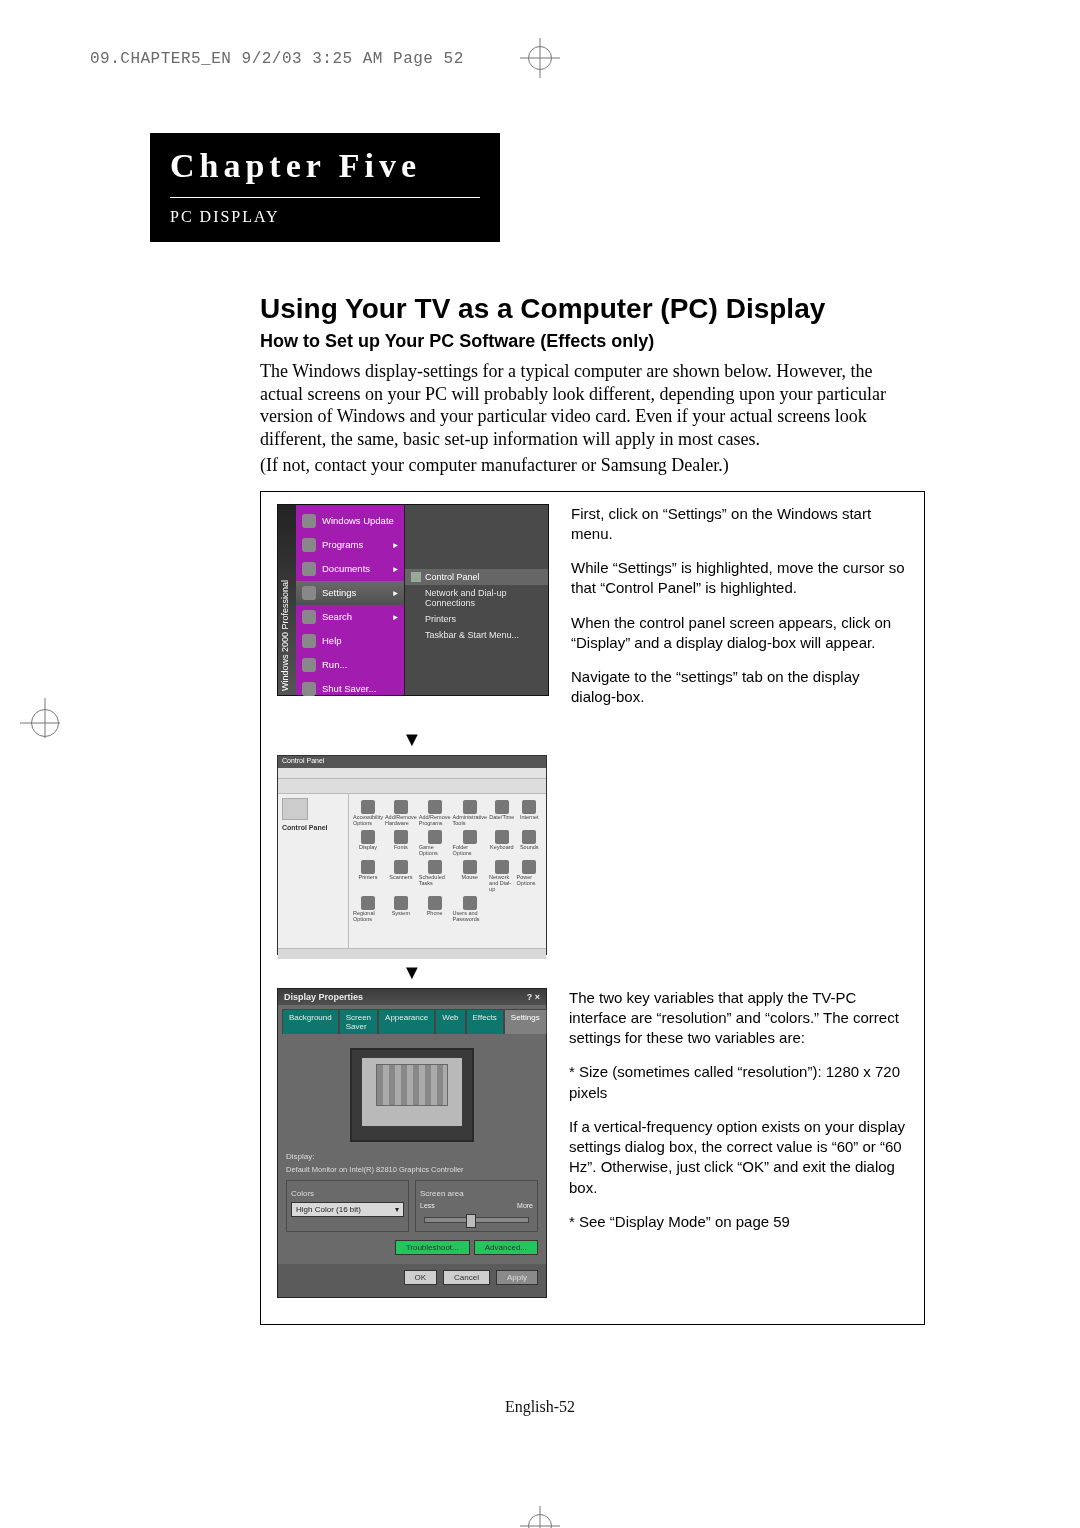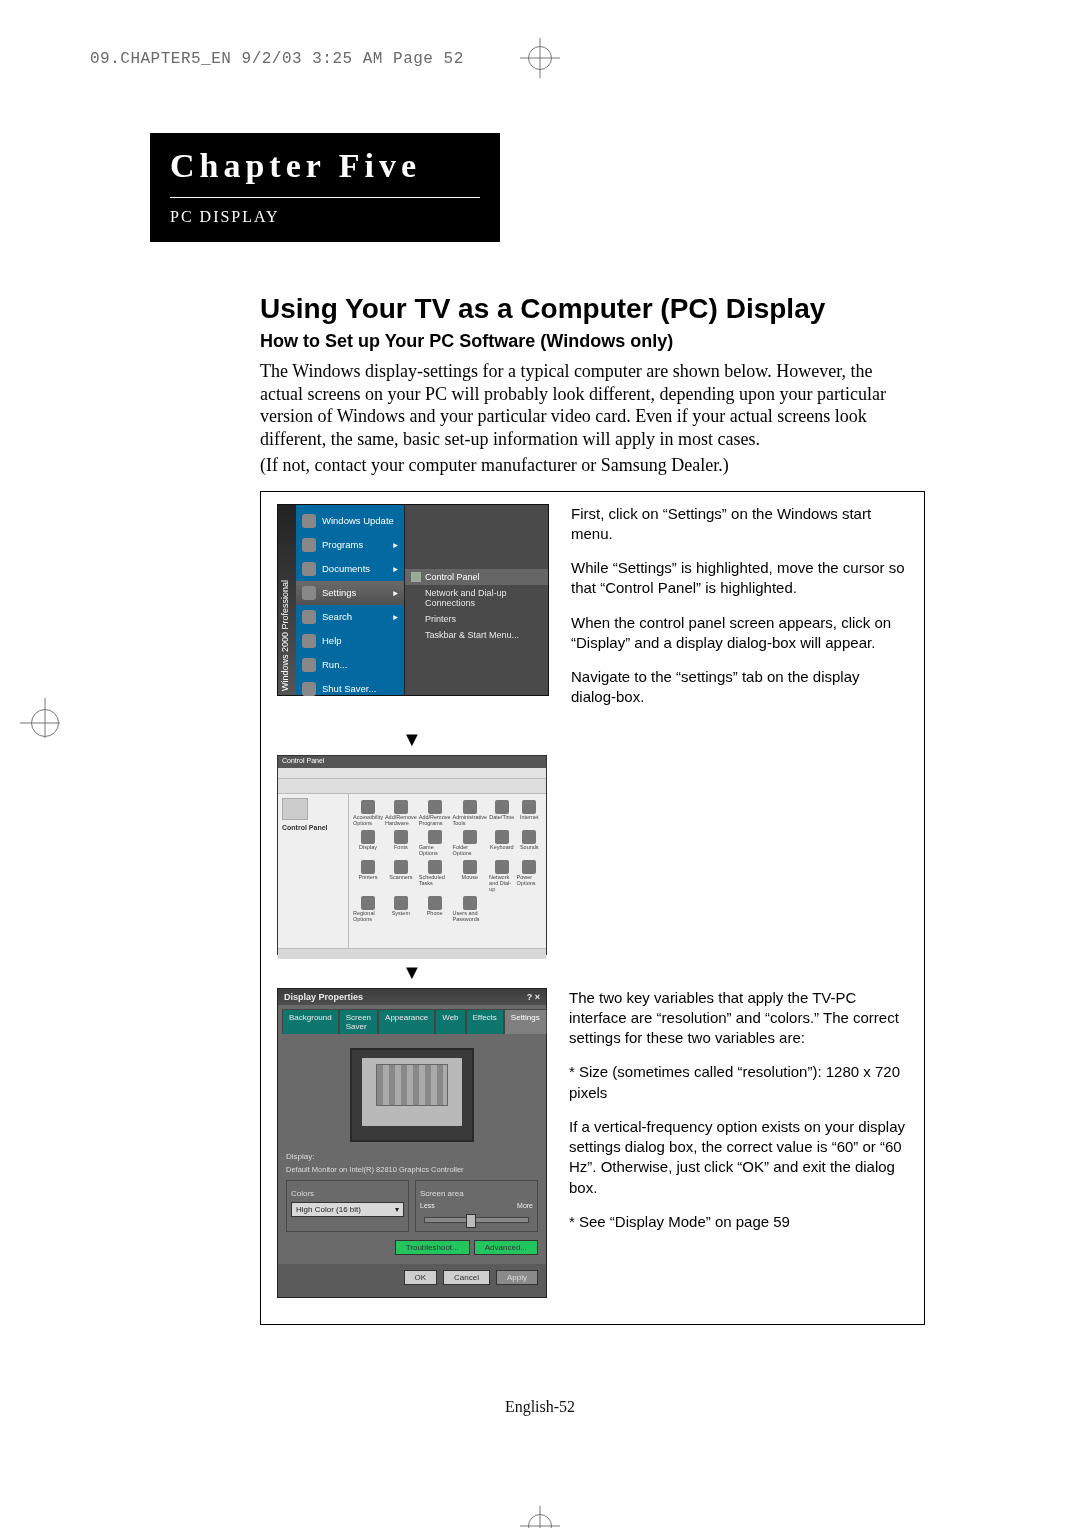--- a/index.html
+++ b/index.html
@@ -163,21 +163,21 @@
     background: linear-gradient(#555,#222);
     writing-mode: vertical-rl;
     transform: rotate(180deg);
     font-size: 9px;
     text-align: left;
     padding: 4px 2px;
     box-sizing: border-box;
   }
   .startmenu .col1 {
     width: 108px;
-    background: #0369a1;
+    background: #a21caf;
     padding: 4px 0;
   }
   .startmenu .menuitem {
     display: flex;
     align-items: center;
     gap: 6px;
     padding: 5px 6px;
     font-size: 9.5px;
   }
   .startmenu .menuitem.selected {
@@ -387,21 +387,21 @@
   </div>
 
   <div class="chapter-block">
     <div class="chapter-title">Chapter Five</div>
     <hr class="chapter-sep">
     <div class="chapter-sub">PC DISPLAY</div>
   </div>
 
   <div class="content">
     <h1 class="main-heading">Using Your TV as a Computer (PC) Display</h1>
-    <div class="sub-heading">How to Set up Your PC Software (Windows only)</div>
+    <div class="sub-heading">How to Set up Your PC Software (Effects only)</div>
     <p class="body-para">The Windows display-settings for a typical computer are shown below. However, the actual screens on your PC will probably look different, depending upon your particular version of Windows and your particular video card. Even if your actual screens look different, the same, basic set-up information will apply in most cases.</p>
     <p class="body-para">(If not, contact your computer manufacturer or Samsung Dealer.)</p>
 
     <div class="framed-box">
 
       <div class="step-row">
         <div class="screenshot">
           <div class="startmenu">
             <div class="side">Windows 2000 Professional</div>
             <div class="col1">

